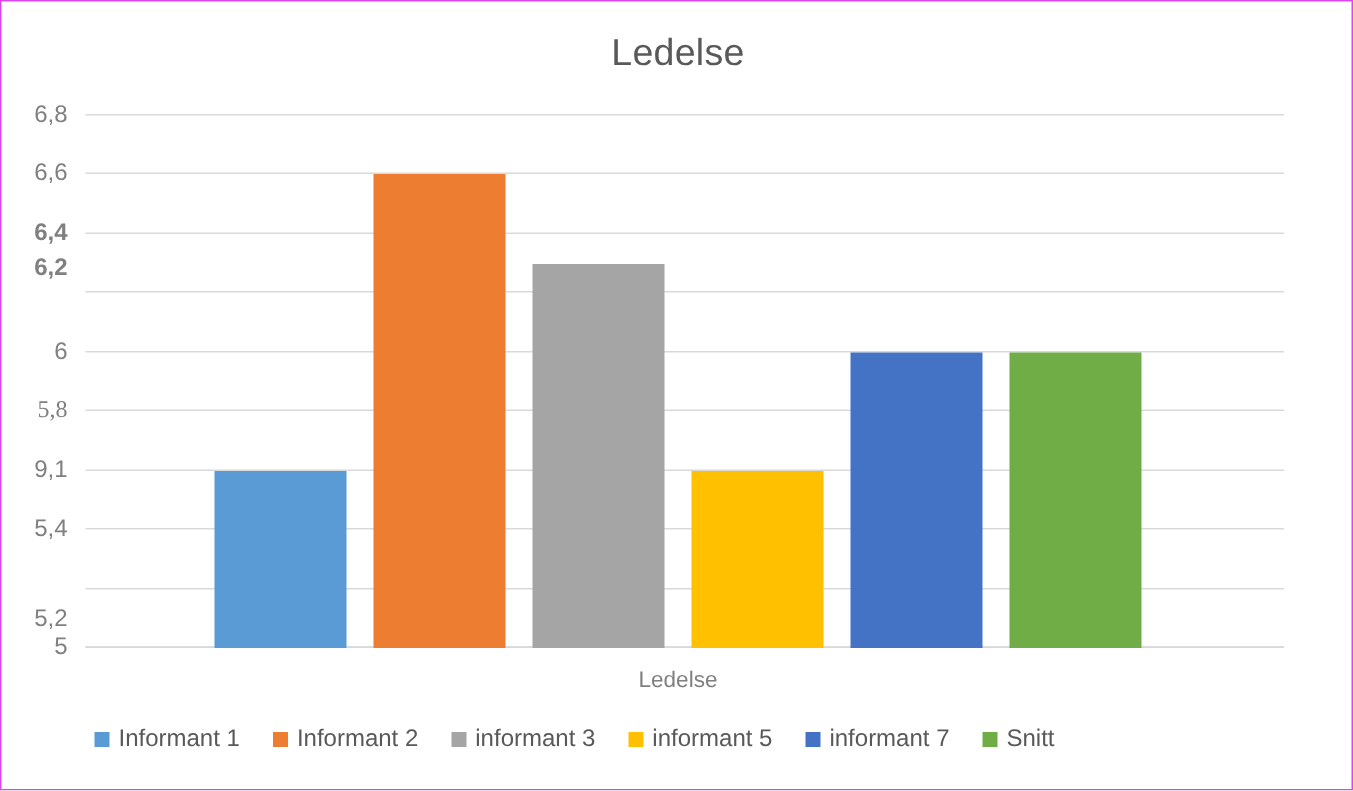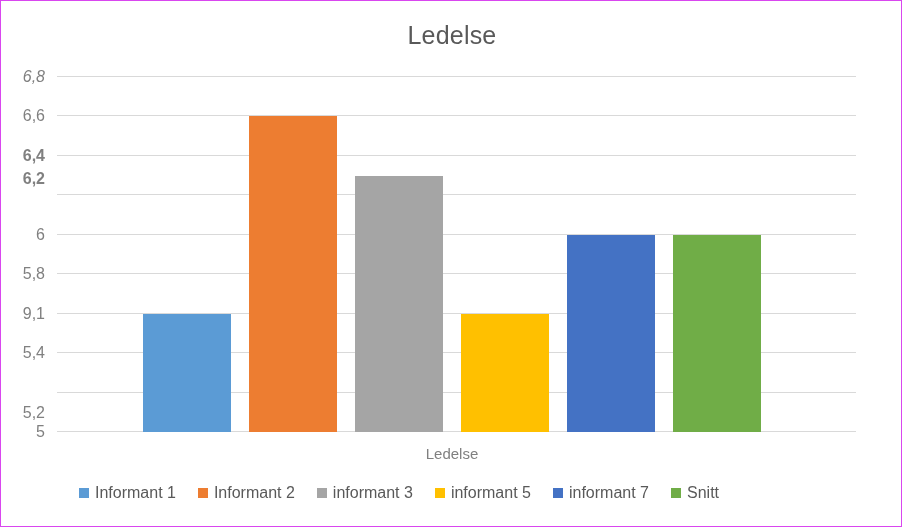--- a/index.html
+++ b/index.html
@@ -95,21 +95,21 @@
     width: 902px;
     text-align: center;
     font-size: 15px;
     color: #808080;
     white-space: nowrap;
   }
 
   
   #legend {
     position: absolute;
-    left: 16px;
+    left: 0;
     top: 483px;
     width: 764px;
     display: flex;
     flex-direction: row;
     justify-content: center;
     align-items: center;
     gap: 22px;
   }
   .legend-item {
     display: flex;
@@ -129,26 +129,26 @@
   }
 </style>
 </head>
 <body>
 
 <div id="chart-frame">
 
   <div id="chart-title">Ledelse</div>
 
   <div id="y-axis-labels">
-      <div class="y-tick-label" style="top: 0px; font-style: italic;">6,8</div>
+      <div class="y-tick-label" style="top: 0px;">6,8</div>
       <div class="y-tick-label" style="top: 39.4444px;">6,6</div>
       <div class="y-tick-label" style="top: 78.8889px; font-weight: bold;">6,4</div>
       <div class="y-tick-label" style="top: 102px; font-weight: bold;">6,2</div>
       <div class="y-tick-label" style="top: 157.778px;">6</div>
-      <div class="y-tick-label" style="top: 197.222px;">5,8</div>
+      <div class="y-tick-label" style="top: 197.222px; font-family: Liberation Serif, serif;">5,8</div>
       <div class="y-tick-label" style="top: 236.667px;">9,1</div>
       <div class="y-tick-label" style="top: 276.111px;">5,4</div>
       <div class="y-tick-label" style="top: 315.556px; margin-top: 20px;">5,2</div>
       <div class="y-tick-label" style="top: 355px;">5</div>
     </div>
 
   <div id="plot-area">
     <div id="axis-baseline"></div>
   <div class="gridline" style="bottom: 355px;"></div>
       <div class="gridline" style="bottom: 315.556px;"></div>

